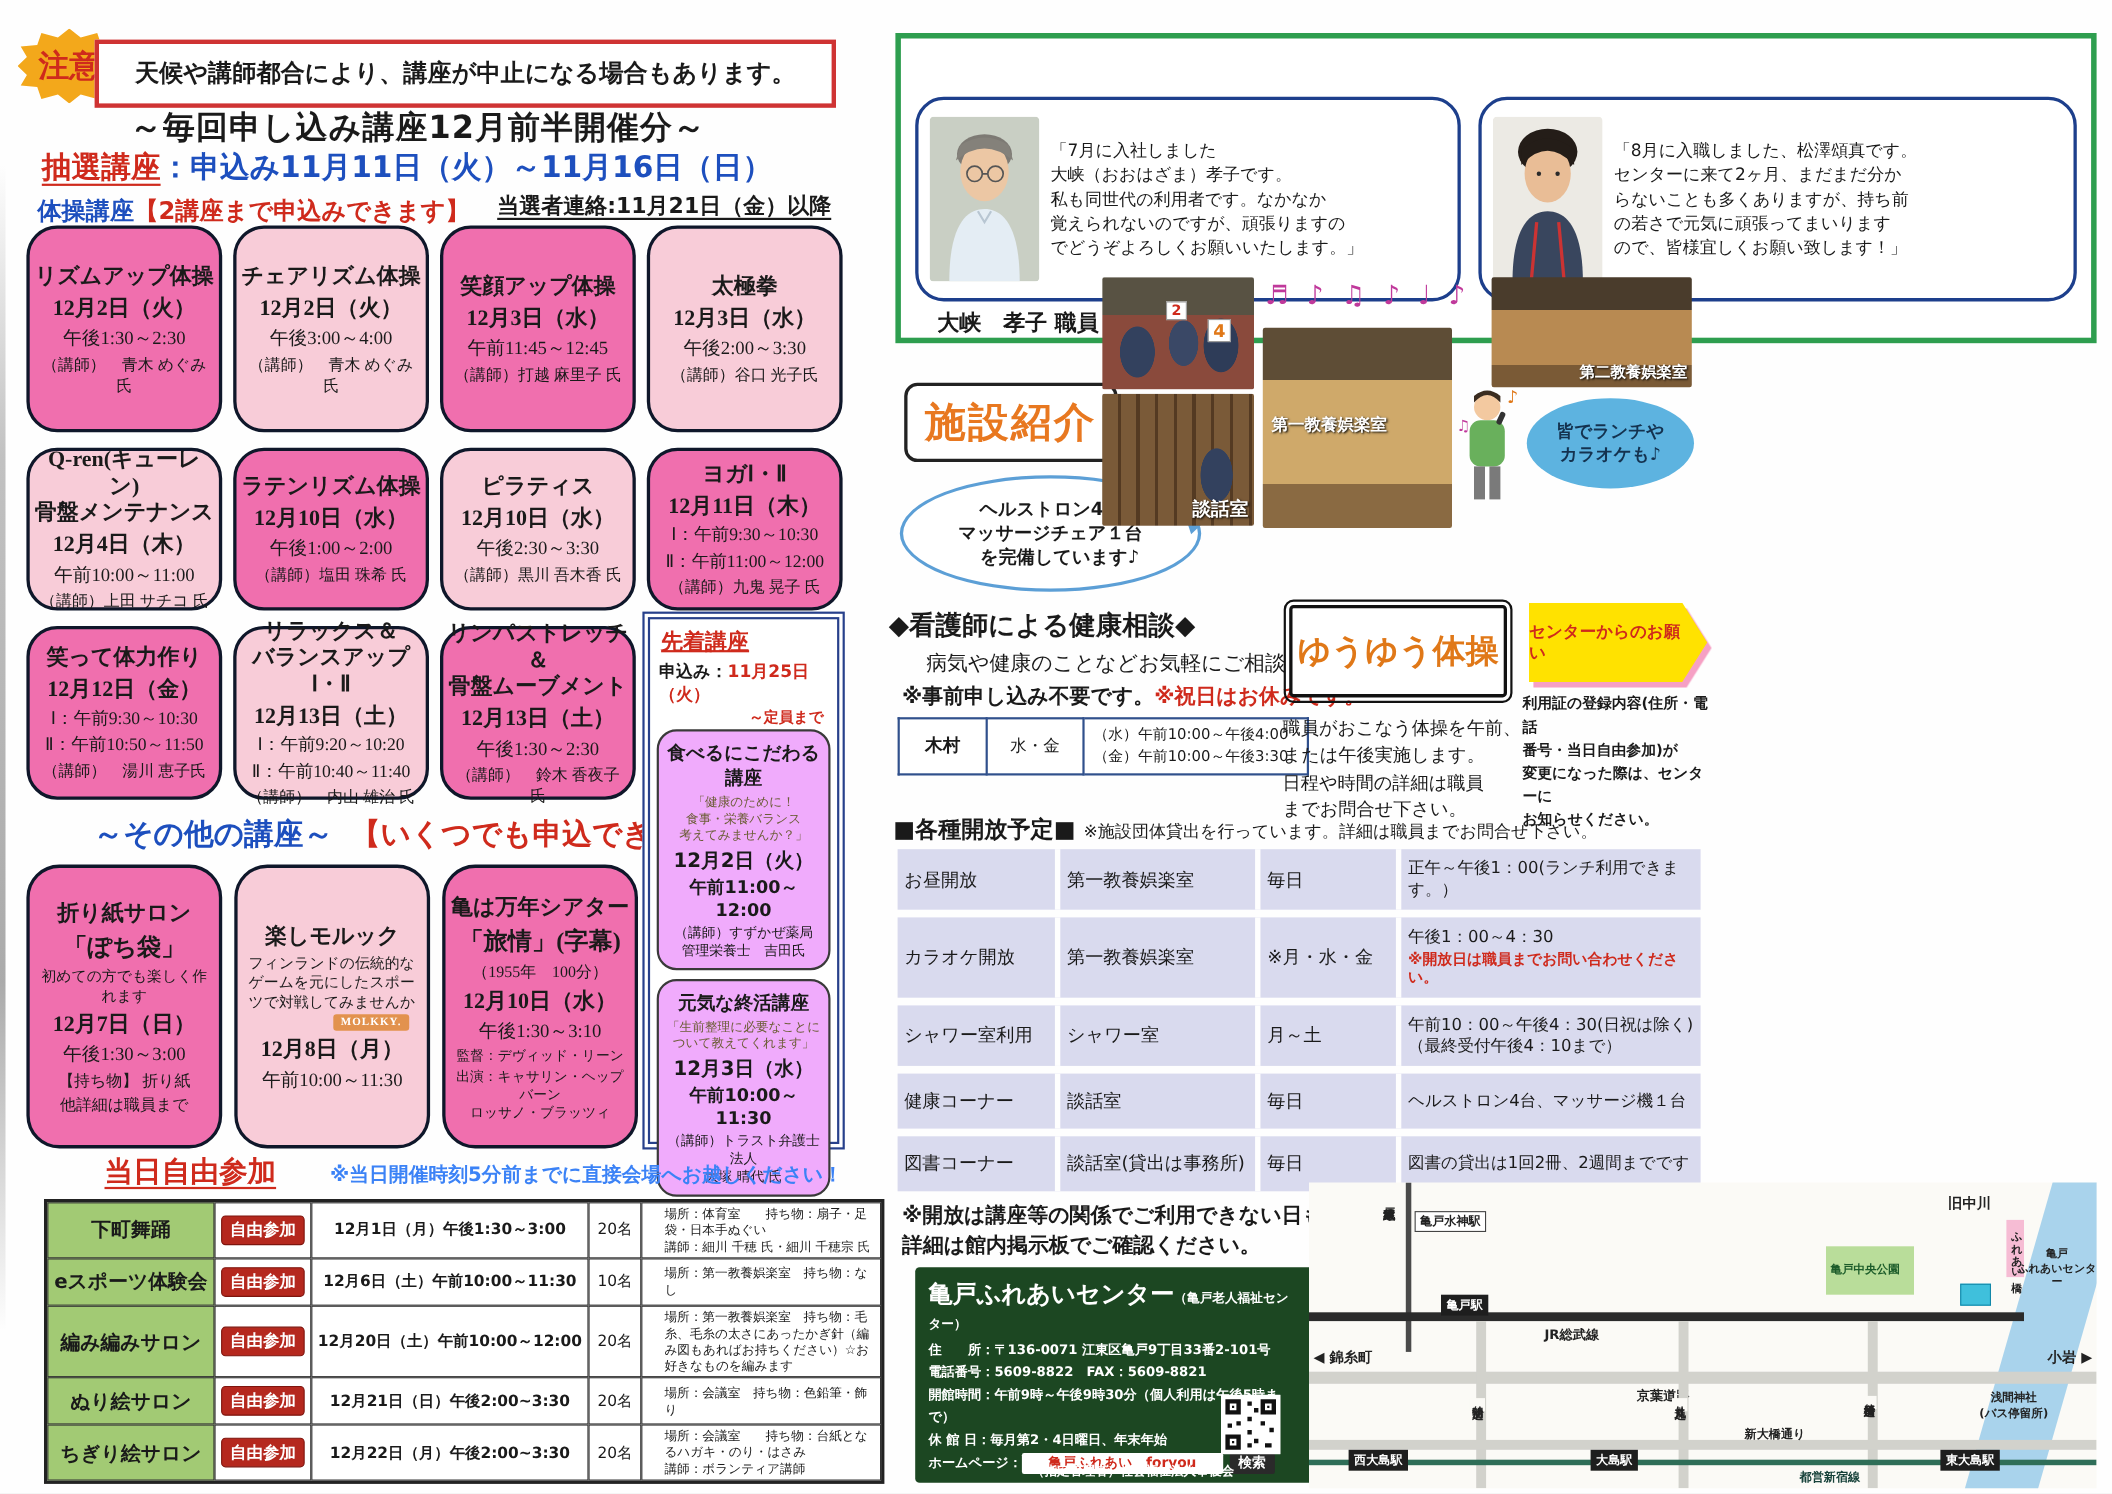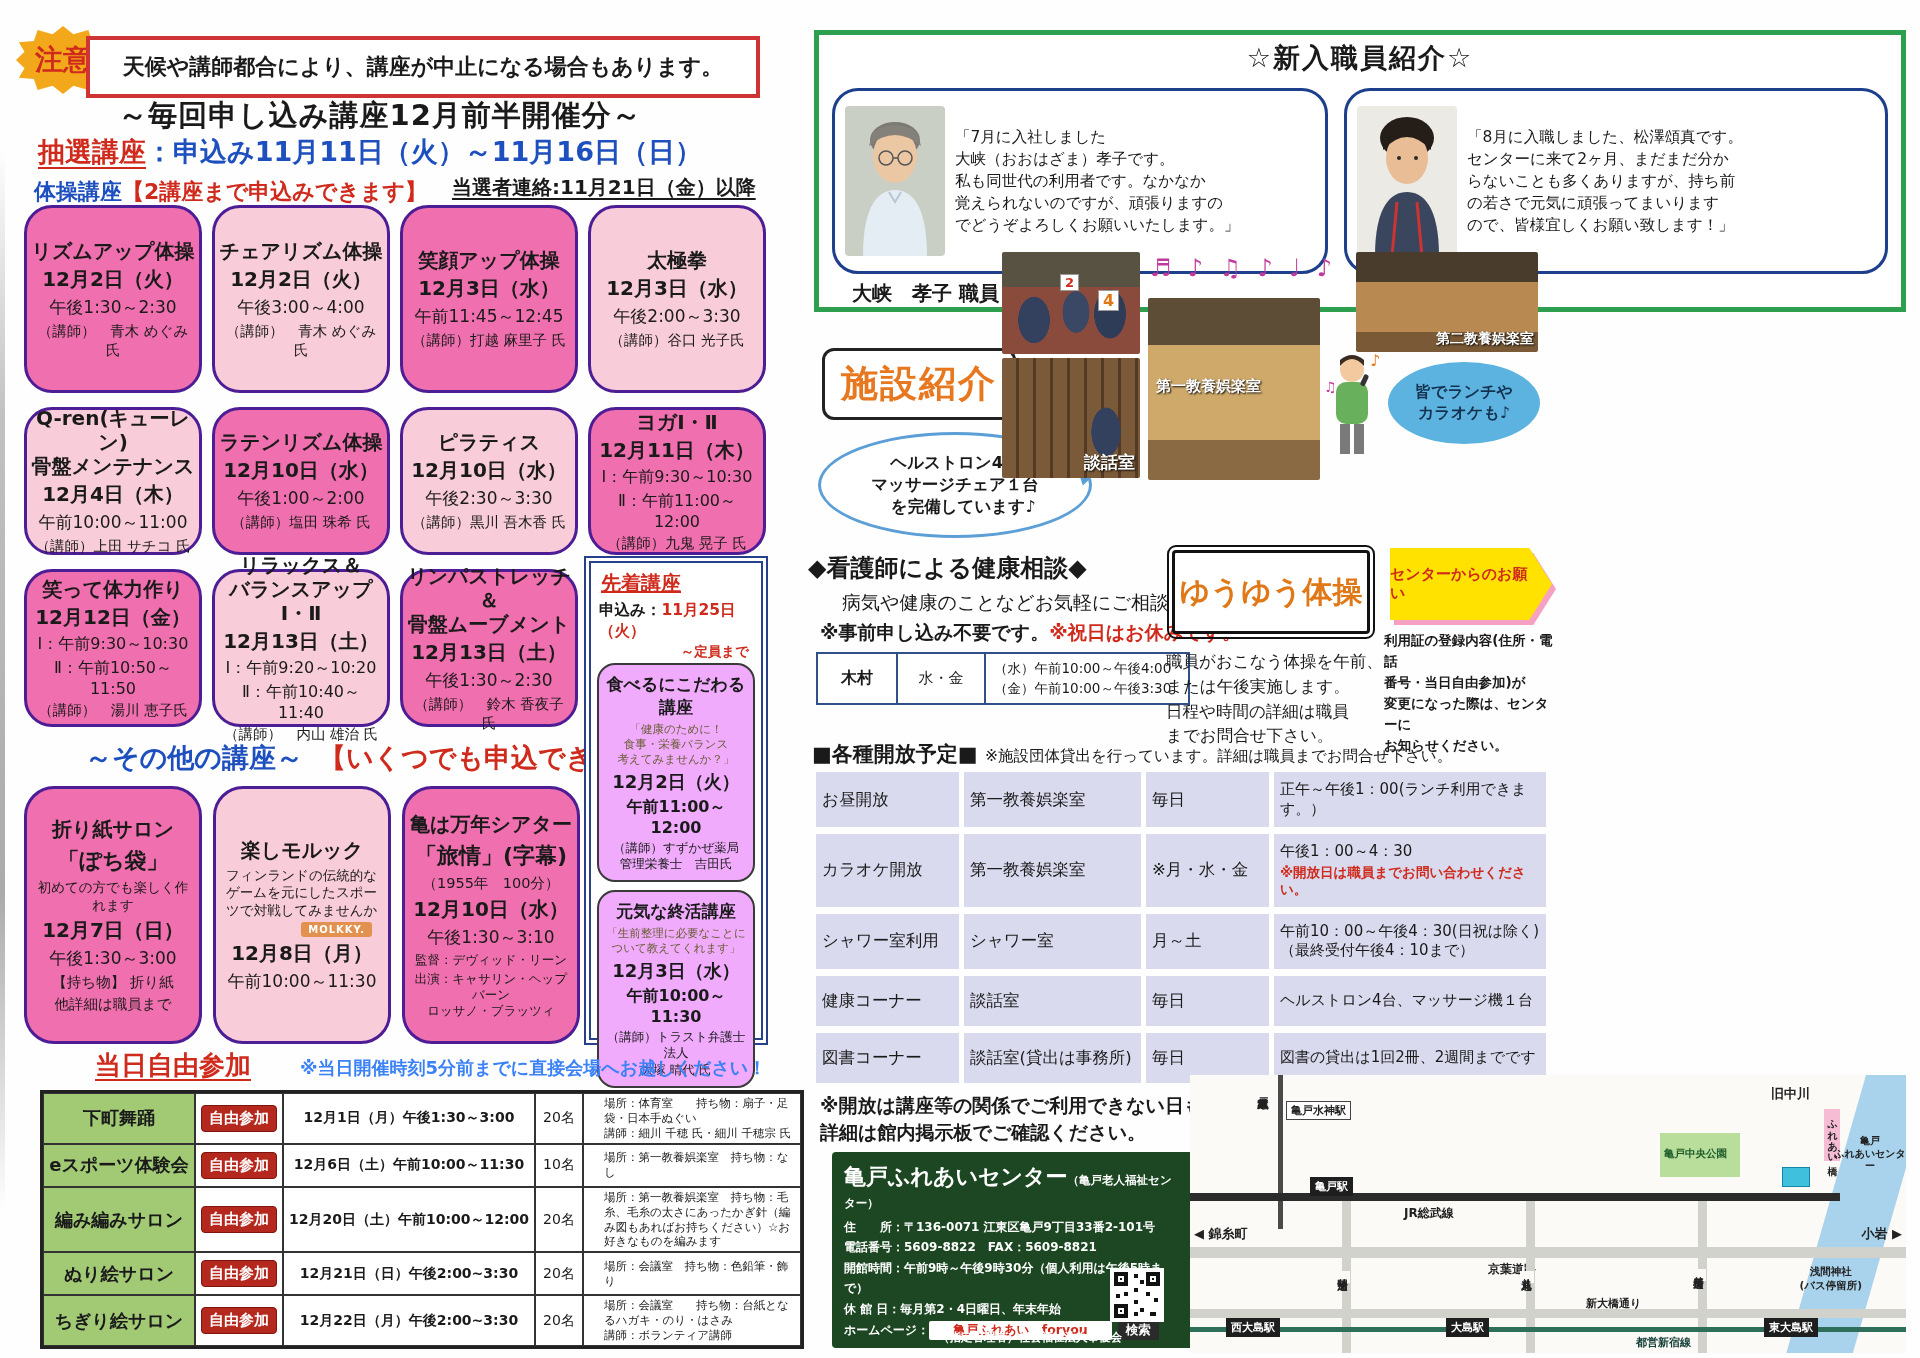--- a/index.html
+++ b/index.html
@@ -17,22 +17,22 @@
   #lottery-line{left:38px;top:134px;font-size:27px;font-weight:bold;}
   #lottery-label{color:#cf2a1c;text-decoration:underline;text-underline-offset:6px;}
   #lottery-period{color:#1d4fbe;}
   #taiso-line{left:34px;top:177px;font-size:22px;font-weight:bold;}
   #taiso-label{color:#1d4fbe;}
   #taiso-note{color:#cf2a1c;}
   #winner-notice{left:452px;top:174px;font-size:20px;font-weight:bold;text-decoration:underline;text-underline-offset:4px;}
   
   #taiso-grid{left:24px;top:205px;width:744px;display:grid;grid-template-columns:repeat(4,178px);
     grid-template-rows:188px 148px 158px;gap:14px 10px;}
-  .card{border:3px solid #4c1d95;border-radius:28px;display:flex;flex-direction:column;align-items:center;
-    justify-content:center;gap:3px;padding:6px 4px;text-align:center;box-sizing:border-box;}
+  .card{border:3px solid #0f172a;border-radius:28px;display:flex;flex-direction:column;align-items:center;
+    justify-content:center;gap:3px;padding:6px 4px;text-align:center;box-sizing:border-box;font-family:Liberation Serif, serif;}
   .card.dark{background:#f06fae;}
   .card.light{background:#f8ccd8;}
   .c-title{font-weight:bold;font-size:20px;line-height:1.2;white-space:pre-line;}
   .c-date{font-weight:bold;font-size:20px;}
   .c-time{font-size:17px;}
   .c-roman{font-size:16px;}
   .c-lect{font-size:14.5px;}
   #other-header{left:85px;top:740px;font-size:27px;font-weight:bold;}
   #other-label{color:#1d4fbe;}
   #other-note{color:#cf2a1c;margin-left:16px;}
@@ -345,21 +345,20 @@
       <div class="wt-cell">
         <span class="badge">自由参加</span>
       </div>
       <div class="wt-cell wt-dt">12月22日（月）午後2:00~3:30</div>
       <div class="wt-cell wt-cap">20名</div>
       <div class="wt-cell wt-detail">場所：会議室　　持ち物：台紙となるハガキ・のり・はさみ
 講師：ボランティア講師</div>
     </div>
 
   <div class="abs" id="staff-box"></div>
-  <div class="abs" id="staff-title">☆新入職員紹介☆</div>
   <div class="abs member-box" id="member-0">
     <div class="member-photo">
       <svg width="100" height="150" viewBox="0 0 100 150">
         <rect width="100" height="150" fill="#c9cfc4"></rect>
         <ellipse cx="50" cy="34" rx="25" ry="18" fill="#7d7a74"></ellipse>
         <ellipse cx="50" cy="50" rx="22" ry="27" fill="#ecc7a4"></ellipse>
         <path d="M24 40 q26 -22 52 0 l-4 -14 q-22 -14 -44 0 z" fill="#84817a"></path>
         <circle cx="41" cy="52" r="7" fill="none" stroke="#555" stroke-width="1.5"></circle>
         <circle cx="60" cy="52" r="7" fill="none" stroke="#555" stroke-width="1.5"></circle>
         <line x1="48" y1="52" x2="53" y2="52" stroke="#555" stroke-width="1.5"></line>

